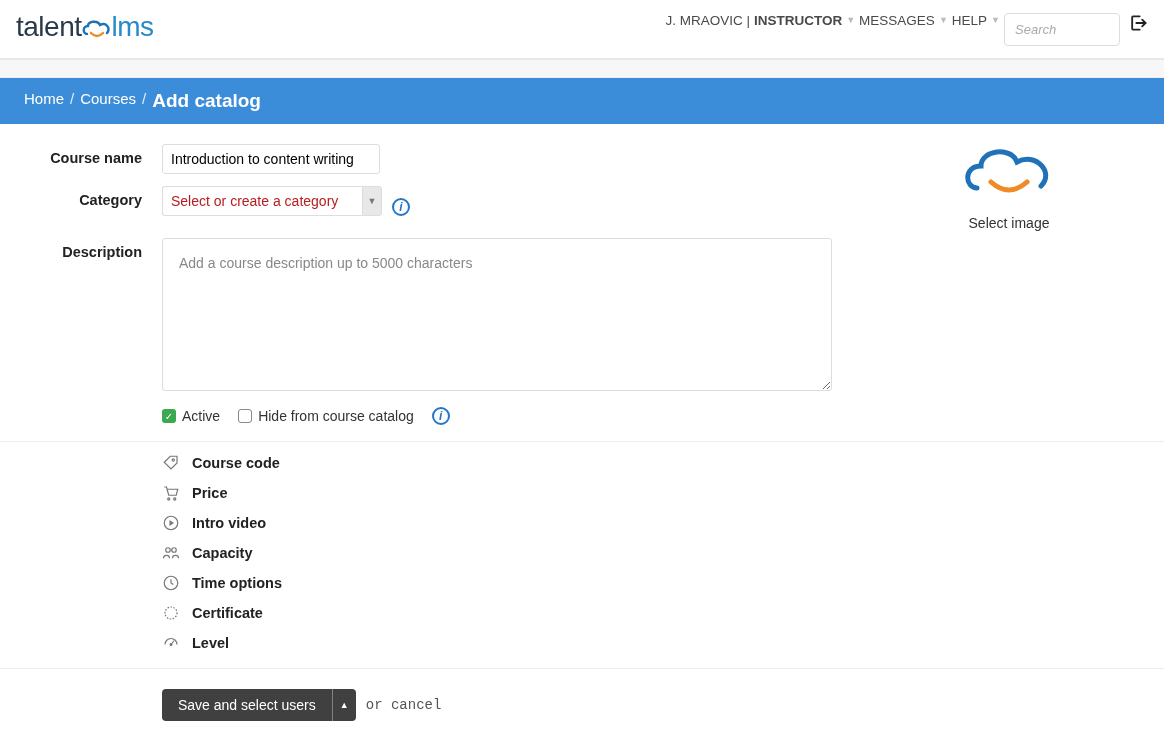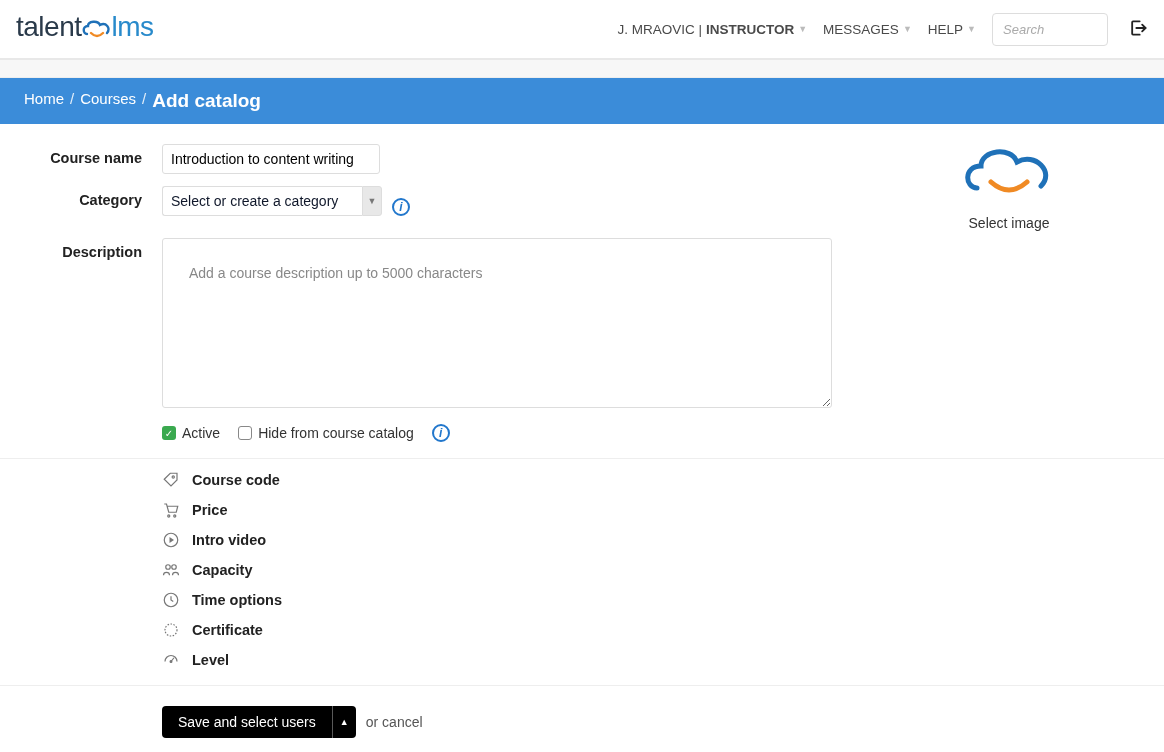--- a/index.html
+++ b/index.html
@@ -17,21 +17,21 @@
     padding: 10px 12px 10px 16px;
     border-bottom: 2px solid #e8e8e8;
     height: 60px;
   }
   .logo-wrap { display: flex; align-items: flex-start; }
   .logo-text { font-size: 28px; font-weight: 300; letter-spacing: -0.5px; }
   .logo-text .t-dark { color: #2a3a4a; font-weight:500; }
   .logo-text .t-blue { color: #288acb; font-weight:500; }
   .logo-cloud { display:inline-block; vertical-align:-4px; margin:0 -2px; }
 
-  .nav-right { display: flex; align-items: center; gap: 16px; }
+  .nav-right { display: flex; align-items: flex-start; gap: 4px; }
   .nav-link { color: #4a4a4a; font-size: 13.5px; font-weight: 500; cursor: pointer; display:flex; align-items:center; gap:4px; }
   .nav-link .caret { font-size: 9px; color:#bbb; }
   .role-strong { font-weight: 700; }
   .search-box {
     width: 116px; height: 33px; border:1px solid #ddd; border-radius:4px;
     padding: 0 10px; font-size: 13px; font-style: italic; color:#888;
   }
   .search-box::placeholder { color:#aaa; font-style: italic; }
   .logout-btn { cursor:pointer; color:#222; padding:0 4px; }
 
@@ -74,39 +74,39 @@
   }
 
   .select-wrap {
     display:flex; align-items:stretch;
     height: 30px;
   }
   .select-main {
     width: 200px; border:1px solid #ddd; border-right:none;
     border-radius:3px 0 0 3px;
     padding:4px 8px; display:flex; align-items:center;
-    color:#0f172a; font-size:14px; background:#fff; cursor:pointer;
+    color:#b91c1c; font-size:14px; background:#fff; cursor:pointer;
   }
   .select-btn {
     width: 20px; background:#e8e8e8; border:1px solid #ddd;
     border-radius:0 3px 3px 0;
     display:flex; align-items:center; justify-content:center;
     font-size:9px; color:#777; cursor:pointer;
   }
   .info-icon {
     width:18px; height:18px; border:2px solid #2277cc; border-radius:50%;
     display:inline-flex; align-items:center; justify-content:center;
     color:#2277cc; font-size:12px; font-weight:700; font-style:italic;
     cursor:pointer;
   }
 
   .textarea {
-    width: 670px; height: 170px;
+    width: 670px; height: 153px;
     border:1px solid #ddd; border-radius:3px;
-    padding: 26px; font-size:14px; color:#888; resize:both;
+    padding: 16px; font-size:14px; color:#888; resize:both;
     font-family: inherit;
   }
   .textarea::placeholder { color:#888; }
 
   
   .image-picker { text-align:center; }
   .image-picker-link { display:block; margin-top:10px; font-size:14px; color:#333; cursor:pointer; }
 
   .checkbox-row { display:flex; align-items:center; gap:18px; padding-left:0; padding-top:4px; }
   .cb-item { display:flex; align-items:center; gap:6px; font-size:14px; }
@@ -123,28 +123,28 @@
   .option-item {
     display:flex; align-items:center; gap:12px;
     padding: 6px 0; cursor:pointer;
     font-size:14.5px; font-weight:700; color:#222;
   }
   .option-icon { width:18px; height:18px; color:#777; display:inline-flex; align-items:center; justify-content:center; flex-shrink:0; }
   .option-icon svg { width:18px; height:18px; }
 
   .action-row { padding: 14px 0 20px 162px; display:flex; align-items:center; gap:10px; }
   .save-btn {
-    background:#000000; color:#fff; border:none;
+    background:#404040; color:#fff; border:none;
     display:flex; align-items:stretch;
     border-radius:4px; overflow:hidden; height:32px;
     cursor:pointer; font-size:14px;
   }
   .save-btn .main { padding:0 16px; display:flex; align-items:center; font-weight:500; }
   .save-btn .caret-part { width:24px; border-left:1px solid rgba(255,255,255,0.35); display:flex; align-items:center; justify-content:center; font-size:9px; }
-  .or-cancel { color:#555; font-size:14px; }
+  .or-cancel { color:#555; font-size:14px;font-family:Liberation Mono, monospace; }
   .or-cancel .cancel-link { cursor:pointer; }
 
   .main-grid { display:flex; }
   .main-left { flex:1; }
   .main-right { width:280px; padding-right:30px; }
 </style>
 </head>
 <body>
 
 <div class="header">

